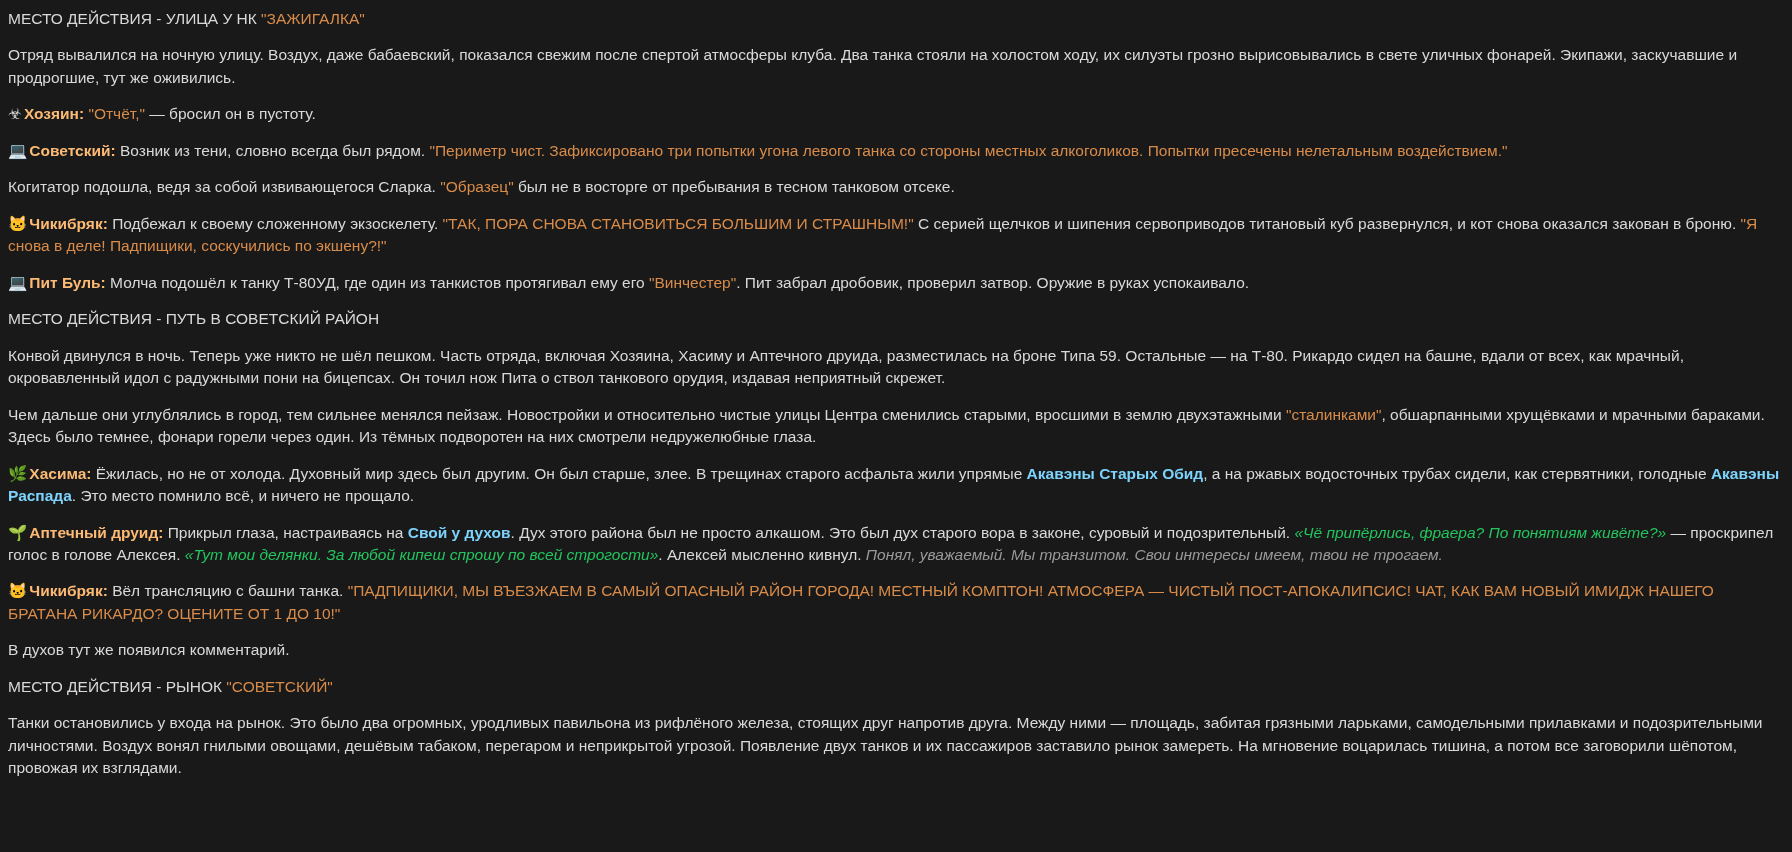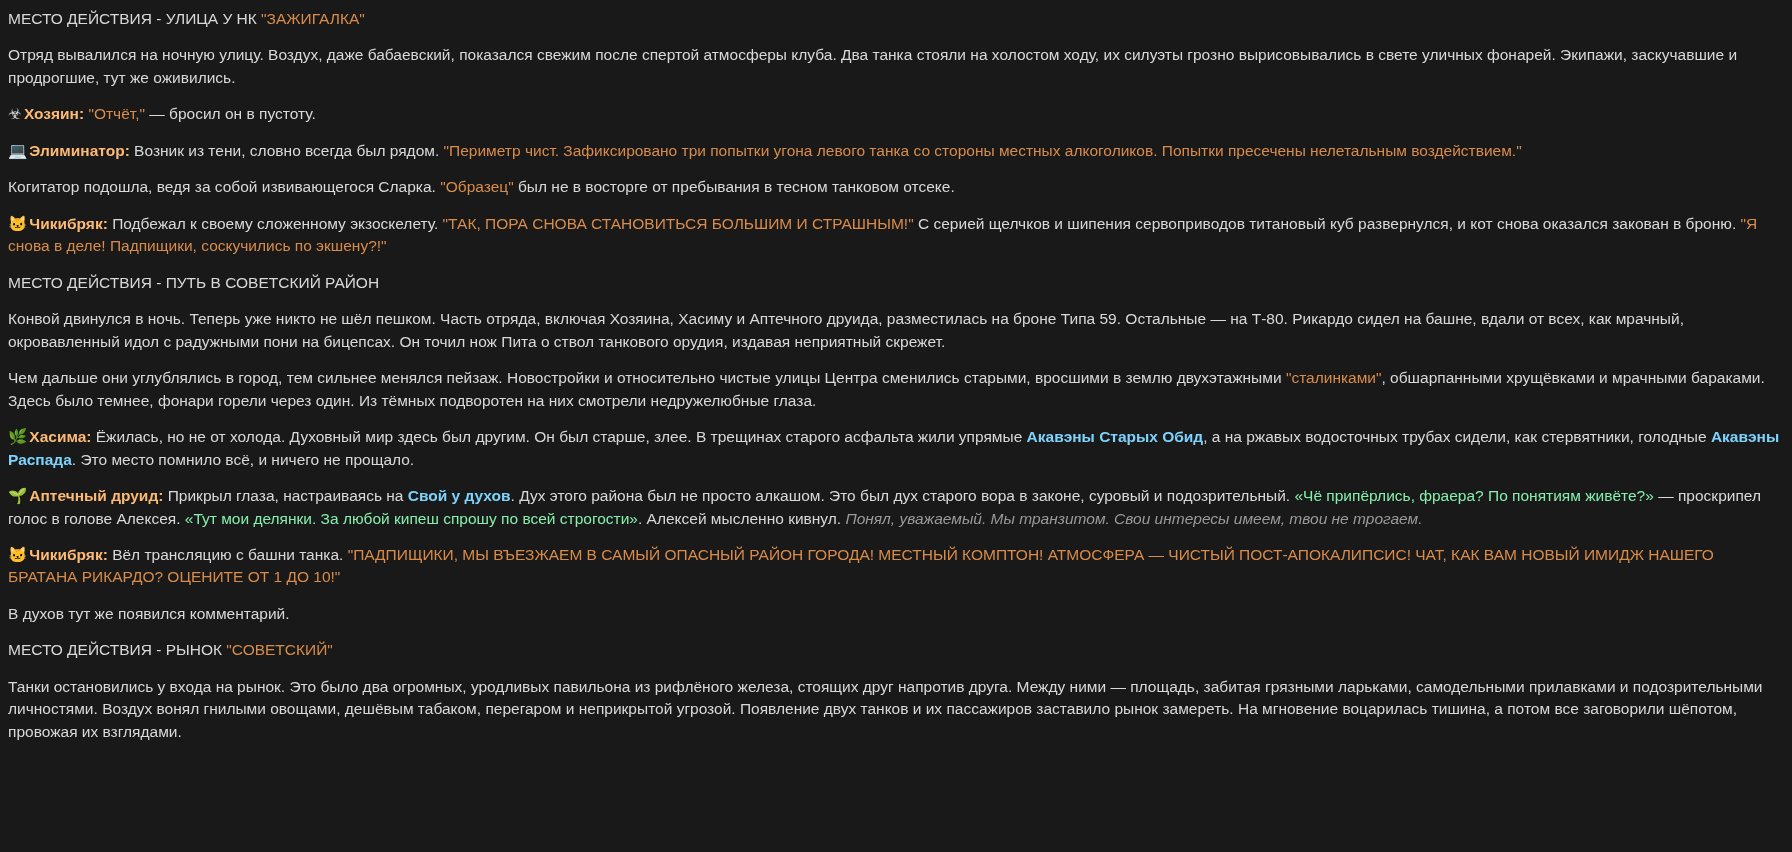--- a/index.html
+++ b/index.html
@@ -36,21 +36,22 @@
   }
   .icon {
     display: inline-block;
     margin-right: 2px;
   }
   .bold {
     font-weight: bold;
     color: #7dd3fc;
   }
   .ital-quote {
-    color: #86efac;
+    font-style: italic;
+    color: #22c55e;
   }
   .ital-grey {
     font-style: italic;
     color: #9a9a9a;
   }
   .chat {
     font-style: italic;
     color: #9a9a9a;
   }
 </style>
@@ -65,31 +66,34 @@
 
   <div class="block">
     <span>Отряд вывалился на ночную улицу. Воздух, даже бабаевский, показался свежим после спертой атмосферы клуба. Два танка стояли на холостом ходу, их силуэты грозно вырисовывались в свете уличных фонарей. Экипажи, заскучавшие и продрогшие, тут же оживились.</span>
   </div>
 
   <div class="block">
     <span class="icon">☣</span><span class="speaker">Хозяин:</span><span class="quote"> "Отчёт,"</span><span> — бросил он в пустоту.</span>
   </div>
 
   <div class="block">
-    <span class="icon">💻</span><span class="speaker">Элиминатор:</span><span> Возник из тени, словно всегда был рядом. </span><span class="quote">"Периметр чист. Зафиксировано три попытки угона левого танка со стороны местных алкоголиков. Попытки пресечены нелетальным воздействием."</span>
+    <span class="icon">💻</span><span class="speaker">Советский:</span><span> Возник из тени, словно всегда был рядом. </span><span class="quote">"Периметр чист. Зафиксировано три попытки угона левого танка со стороны местных алкоголиков. Попытки пресечены нелетальным воздействием."</span>
   </div>
 
   <div class="block">
     <span>Когитатор подошла, ведя за собой извивающегося Сларка. </span><span class="quote">"Образец"</span><span> был не в восторге от пребывания в тесном танковом отсеке.</span>
   </div>
 
   <div class="block">
     <span class="icon">🐱</span><span class="speaker">Чикибряк:</span><span> Подбежал к своему сложенному экзоскелету. </span><span class="quote">"ТАК, ПОРА СНОВА СТАНОВИТЬСЯ БОЛЬШИМ И СТРАШНЫМ!"</span><span> С серией щелчков и шипения сервоприводов титановый куб развернулся, и кот снова оказался закован в броню. </span><span class="quote">"Я снова в деле! Падпищики, соскучились по экшену?!"</span>
   </div>
 
+  <div class="block">
+    <span class="icon">💻</span><span class="speaker">Пит Буль:</span><span> Молча подошёл к танку Т-80УД, где один из танкистов протягивал ему его </span><span class="quote">"Винчестер"</span><span>. Пит забрал дробовик, проверил затвор. Оружие в руках успокаивало.</span>
+  </div>
 
 
   <div class="block scene">
     <span>МЕСТО ДЕЙСТВИЯ - ПУТЬ В СОВЕТСКИЙ РАЙОН</span>
   </div>
 
   <div class="block">
     <span>Конвой двинулся в ночь. Теперь уже никто не шёл пешком. Часть отряда, включая Хозяина, Хасиму и Аптечного друида, разместилась на броне Типа 59. Остальные — на Т-80. Рикардо сидел на башне, вдали от всех, как мрачный, окровавленный идол с радужными пони на бицепсах. Он точил нож Пита о ствол танкового орудия, издавая неприятный скрежет.</span>
   </div>
 

